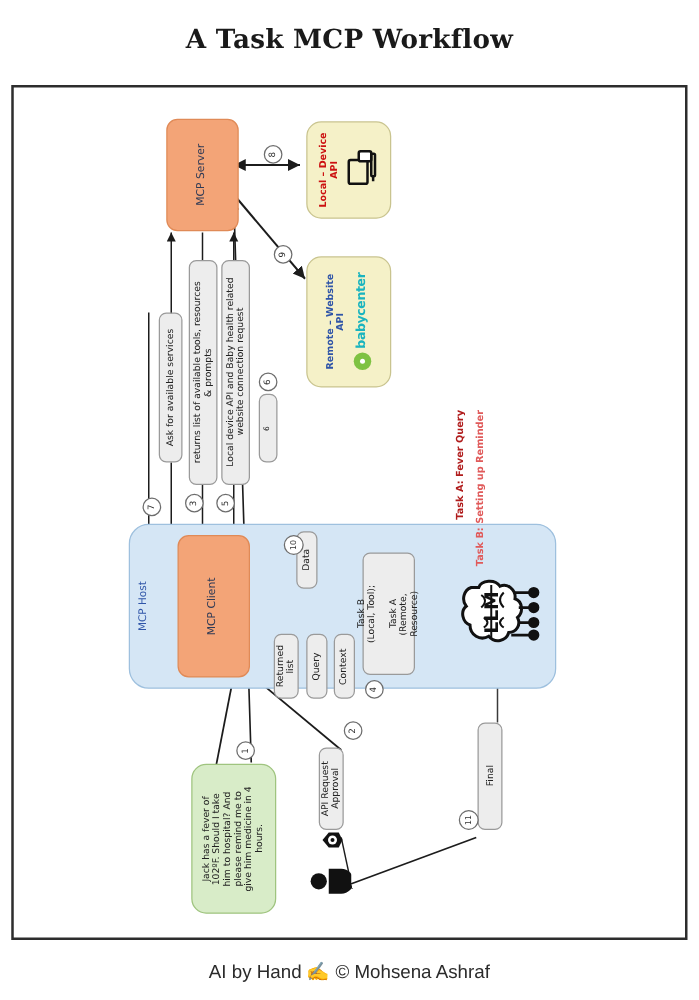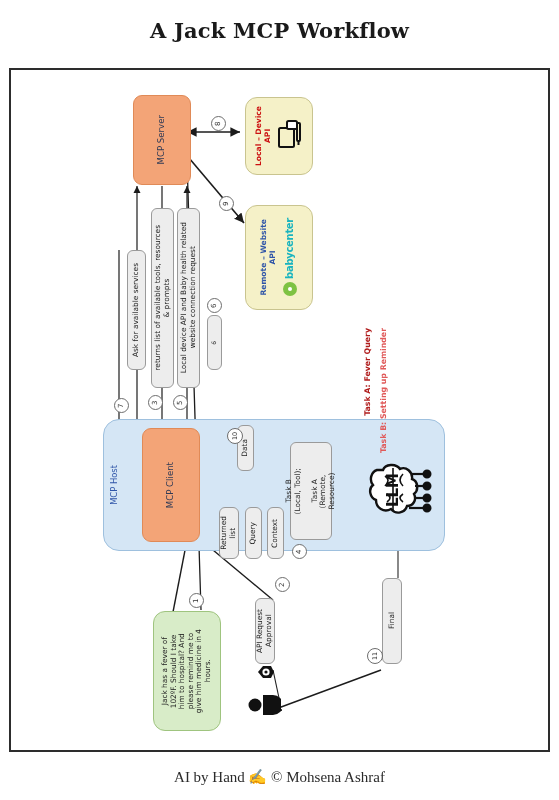--- a/index.html
+++ b/index.html
@@ -6,21 +6,21 @@
   body{width:559px;height:800px;position:relative;overflow:hidden;
        font-family:"DejaVu Sans","Liberation Sans",sans-serif;}
 
   #page-title{
     position:absolute;left:0;top:18px;width:559px;text-align:center;
     font-family:"DejaVu Serif","Liberation Serif",serif;
     font-weight:bold;font-size:21px;color:#1a1a1a;letter-spacing:.2px;
   }
   #footer{
     position:absolute;left:0;top:768px;width:559px;text-align:center;
-    font-family:Liberation Serif, serif;
+    font-family:Liberation Sans, sans-serif;
     font-size:15px;color:#2b2b2b;
   }
   #footer .pen{color:#d4a017;font-size:15px;}
 
   #canvas{
     position:absolute;left:9px;top:68px;width:541px;height:684px;
     border:2px solid #2d2d2d;background:#fff;box-sizing:border-box;
   }
 
   
@@ -54,21 +54,21 @@
 
   .redlab{position:absolute;font-size:7.6px;font-weight:bold;}
   .tasklab{position:absolute;font-size:7.8px;font-weight:bold;
            writing-mode:vertical-rl;transform:rotate(180deg);}
 
   .bc-logo{display:flex;align-items:center;}
 </style>
 </head>
 <body>
 
-<div id="page-title">A Jack MCP Workflow</div>
+<div id="page-title">A Task MCP Workflow</div>
 
 <div id="canvas">
 
   <svg class="ov" viewBox="0 0 541 684">
     <defs>
       <marker id="ah" markerWidth="7" markerHeight="7" refX="6" refY="3" orient="auto">
         <path d="M0,0 L6,3 L0,6 z" fill="#1c1c1c"></path>
       </marker>
       <marker id="ahg" markerWidth="7" markerHeight="7" refX="6" refY="3" orient="auto">
         <path d="M0,0 L6,3 L0,6 z" fill="#555"></path>

